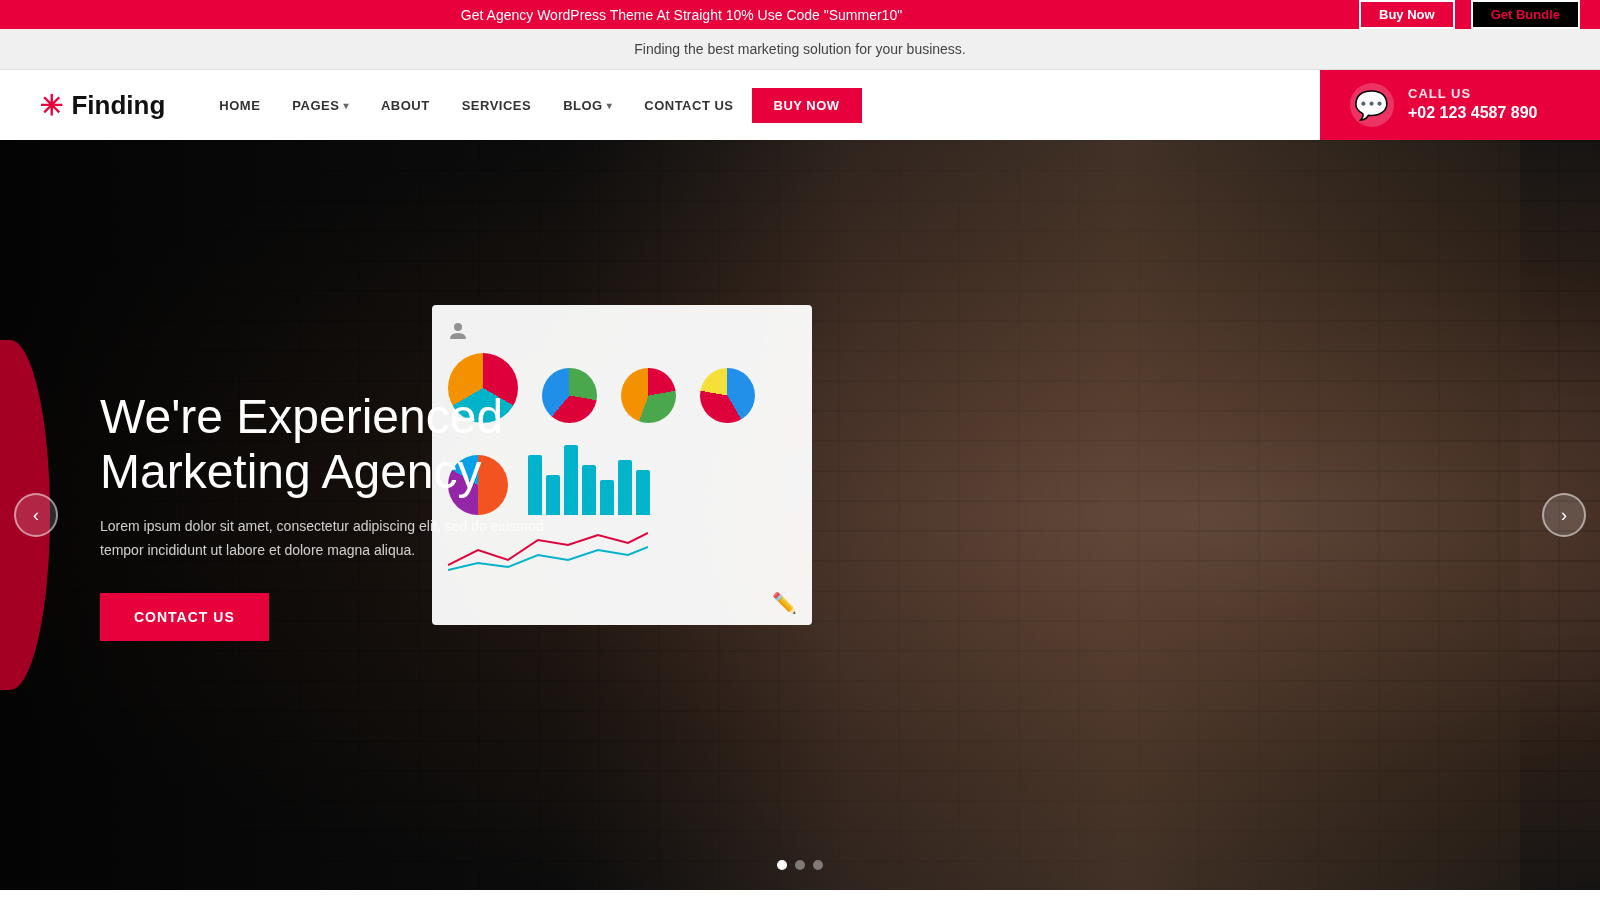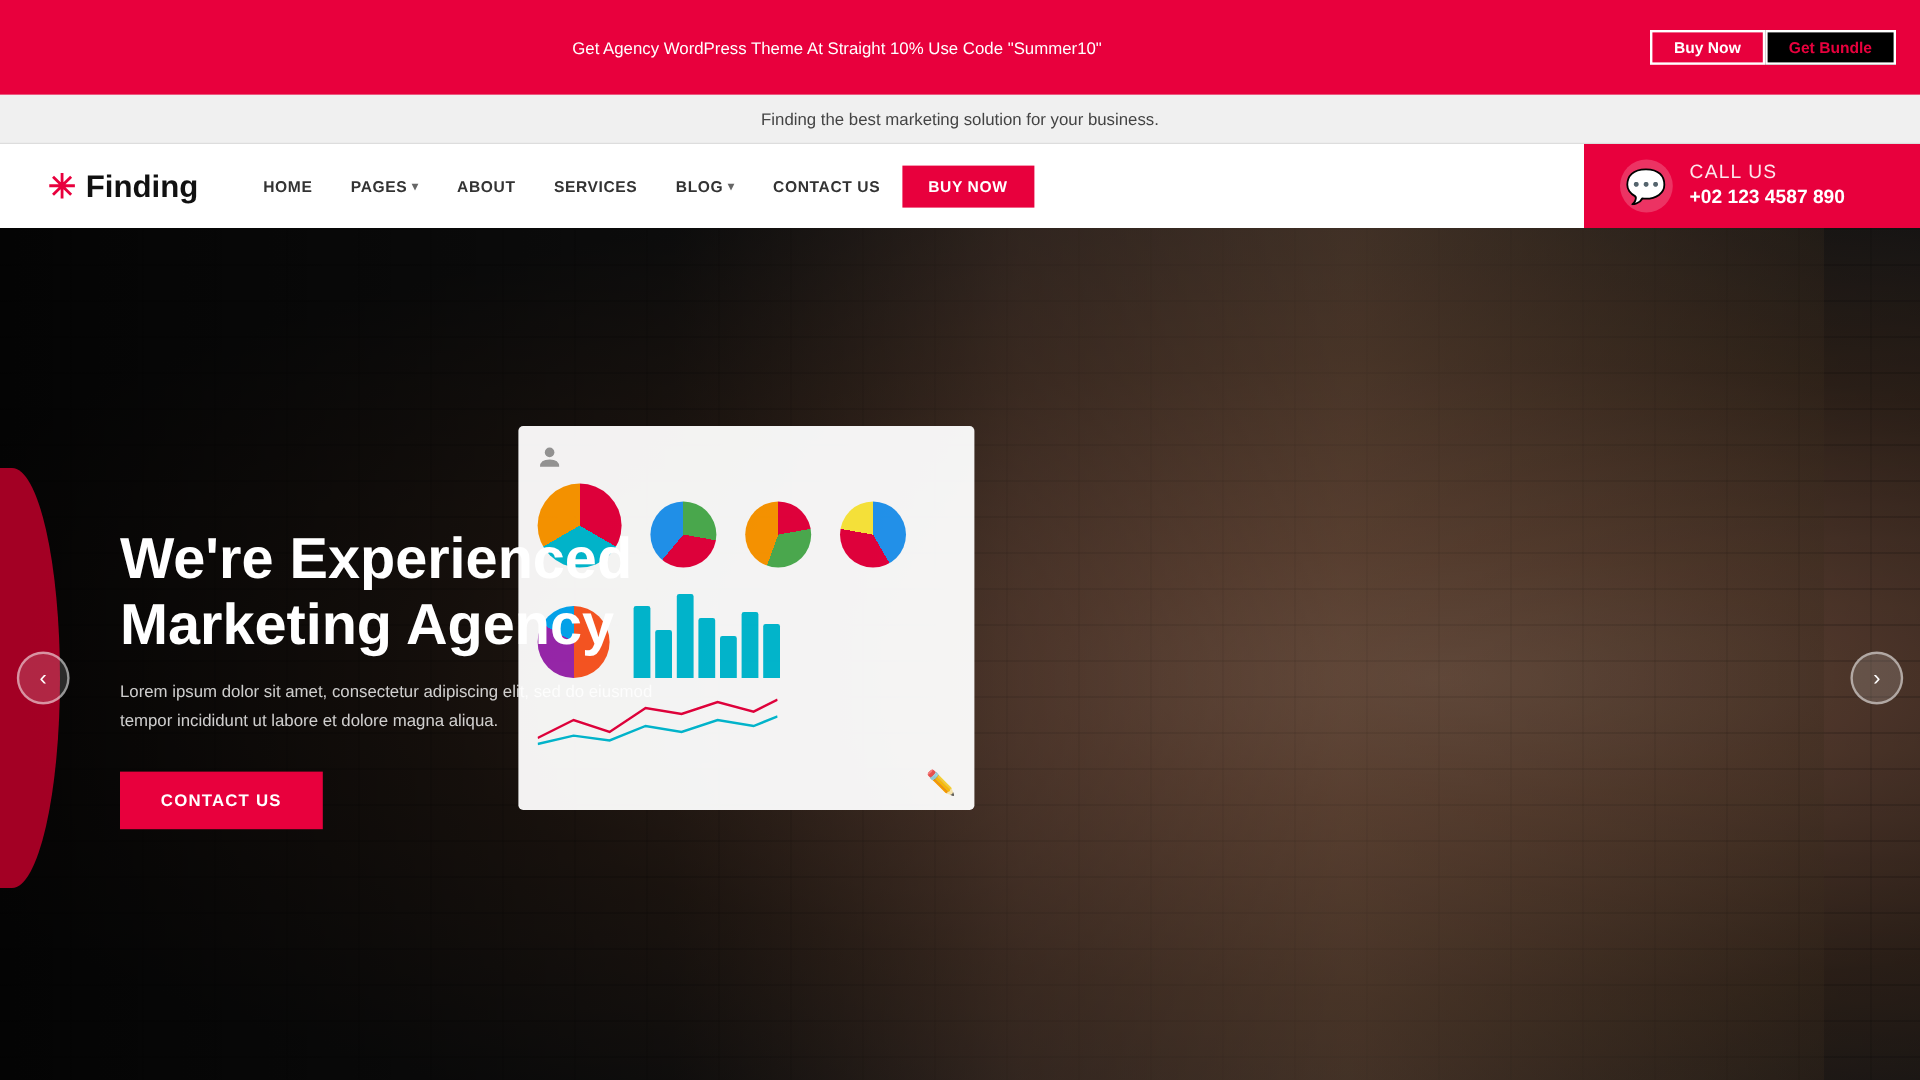--- a/index.html
+++ b/index.html
@@ -5,21 +5,22 @@
     * { margin: 0; padding: 0; box-sizing: border-box; }
     body { font-family: 'Segoe UI', Arial, sans-serif; width: 1600px; overflow-x: hidden; }
 
     
     .announcement-bar {
       background: #e8003d;
       color: white;
       display: flex;
       align-items: center;
       justify-content: center;
-      padding: 25px 20px;
+      gap: 16px;
+      padding: 0 20px;
       font-size: 14px;
       font-weight: 500;
     }
     .announcement-bar .ann-text { flex: 1; text-align: center; }
     .ann-btn {
       background: transparent;
       border: 2px solid white;
       color: white;
       padding: 5px 18px;
       font-size: 13px;
@@ -127,21 +128,21 @@
       font-size: 28px;
       background: rgba(255,255,255,0.2);
       border-radius: 50%;
       width: 44px;
       height: 44px;
       display: flex;
       align-items: center;
       justify-content: center;
     }
     .call-us-text { line-height: 1.3; }
-    .call-us-label { font-size: 16px; font-weight: 400; letter-spacing: 1px; opacity: 0.9; }
+    .call-us-label { font-size: 13px; font-weight: 700; letter-spacing: 1px; opacity: 0.9; }
     .call-us-number { font-size: 16px; font-weight: 700; }
 
     
     .hero {
       position: relative;
       width: 100%;
       height: 750px;
       overflow: hidden;
       background: #1a1a1a;
     }
@@ -208,21 +209,21 @@
     .hero-content {
       position: absolute;
       left: 100px;
       top: 50%;
       transform: translateY(-50%);
       z-index: 5;
       max-width: 520px;
     }
     .hero-title {
       font-size: 48px;
-      font-weight: 700;
+      font-weight: 400;
       color: white;
       line-height: 1.15;
       margin-bottom: 16px;
     }
     .hero-desc {
       font-size: 14px;
       color: rgba(255,255,255,0.8);
       line-height: 1.7;
       margin-bottom: 30px;
       max-width: 480px;

